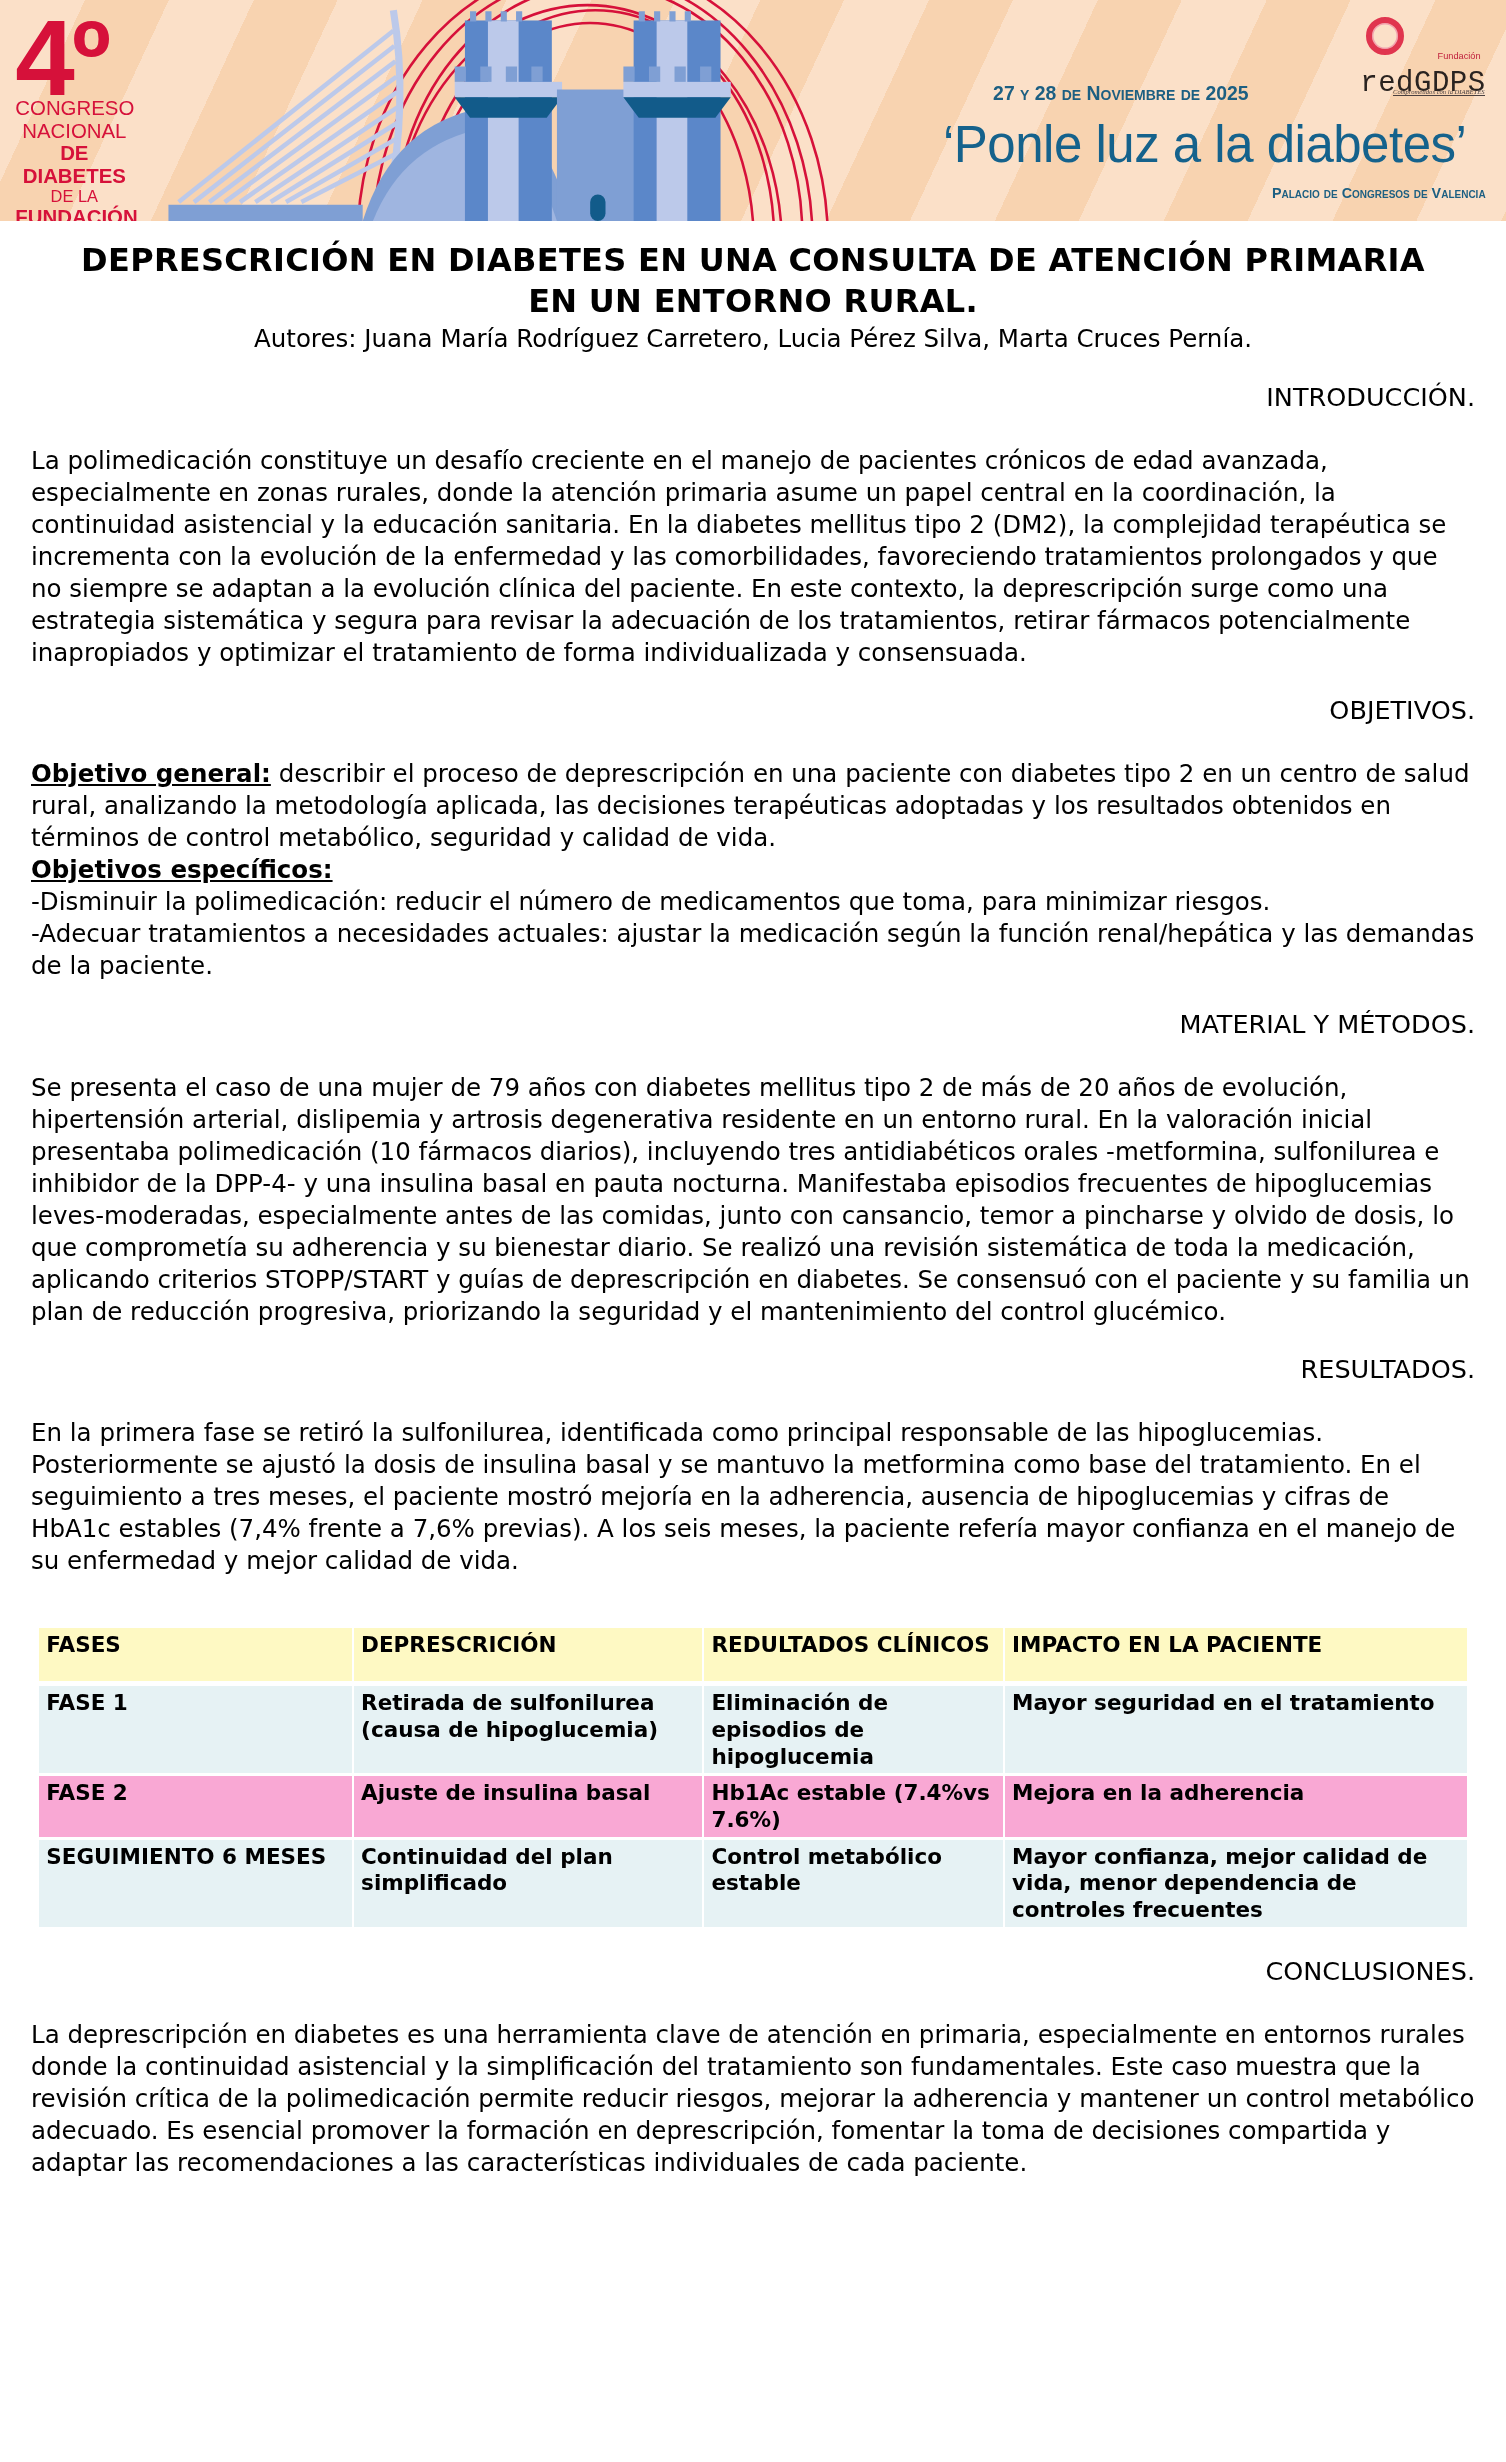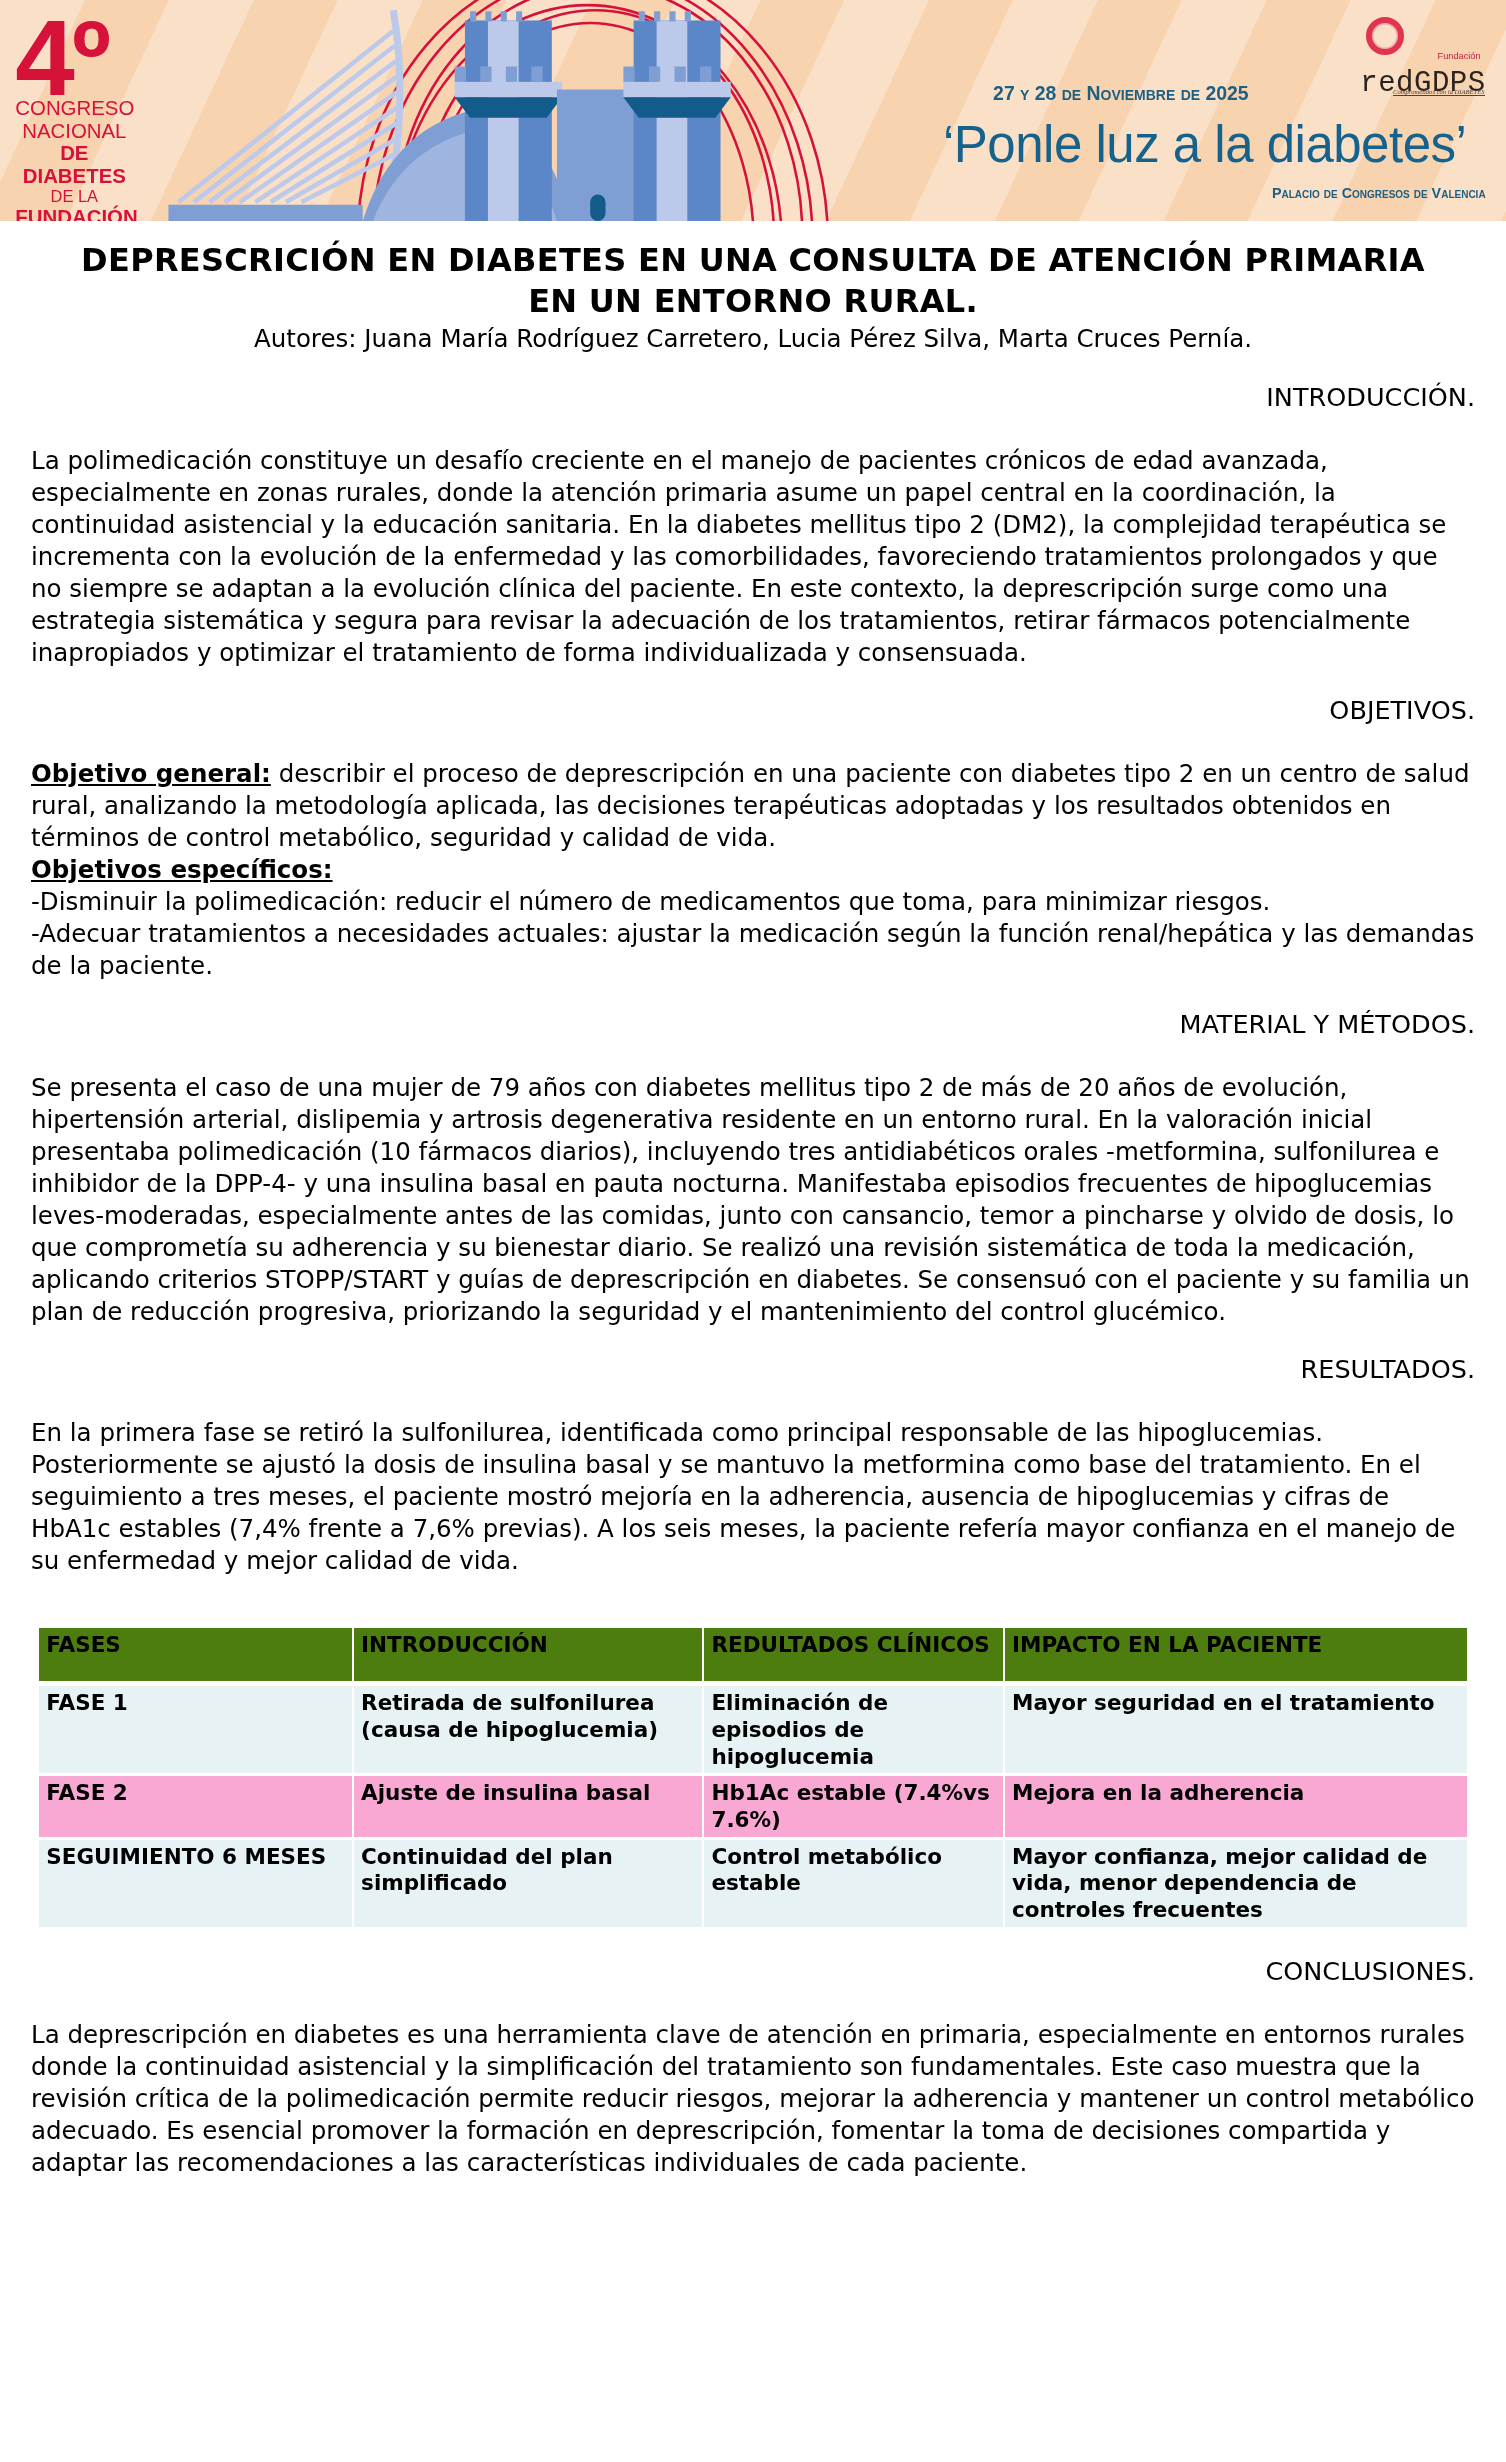--- a/index.html
+++ b/index.html
@@ -33,21 +33,21 @@
   .title { text-align: center; font-weight: 700; font-size: 32px; line-height: 41px; margin-top: 19.4px; letter-spacing: 0.3px; }
   .authors { text-align: center; font-size: 24.5px; line-height: 33px; margin-bottom: 20.4px; }
   .section-heading { text-align: right; font-weight: 400; font-size: 25.5px; line-height: 33px; margin: 25.5px 0 31px; }
   .para { font-size: 24.5px; line-height: 32px; }
   .para b { font-weight: 700; text-decoration: underline; }
 
   
   .table-wrap { margin: 51px 6.1px 0 6.1px; }
   table.results { width: 100%; border-collapse: separate; border-spacing: 2px 0; }
   table.results th, table.results td { font-weight: 700; font-size: 21.5px; line-height: 26.6px; text-align: left; vertical-align: top; padding: 4.1px 7.2px 3.1px 7.2px; }
-  table.results thead th { background: #4d7c0f; height: 58px; border-bottom: 5.1px solid #fff; }
+  table.results thead th { background: #fef9c3; height: 58px; border-bottom: 5.1px solid #fff; }
   table.results tbody tr.odd td { background: #e6f2f4; border-bottom: 3.1px solid #fff; }
   table.results tbody tr.even td { background: #f9a8d4; border-bottom: 3.1px solid #fff; }
   col.c1 { width: 22%; } col.c2 { width: 24.5%; } col.c3 { width: 21%; } col.c4 { width: 32.5%; }
   .cell-line { display: block; }
 </style>
 </head>
 <body>
 
 <header class="banner">
   <div class="banner-left">
@@ -169,21 +169,21 @@
     <table class="results">
       <colgroup>
           <col class="c1">
           <col class="c2">
           <col class="c3">
           <col class="c4">
         </colgroup>
       <thead>
         <tr>
           <th>FASES</th>
-          <th>INTRODUCCIÓN</th>
+          <th>DEPRESCRICIÓN</th>
           <th>REDULTADOS CLÍNICOS</th>
           <th>IMPACTO EN LA PACIENTE</th>
         </tr>
       </thead>
       <tbody>
         <tr class="odd">
           <td>FASE 1</td>
           <td>Retirada de sulfonilurea (causa de hipoglucemia)</td>
           <td>Eliminación de episodios de hipoglucemia</td>
           <td>Mayor seguridad en el tratamiento</td>

